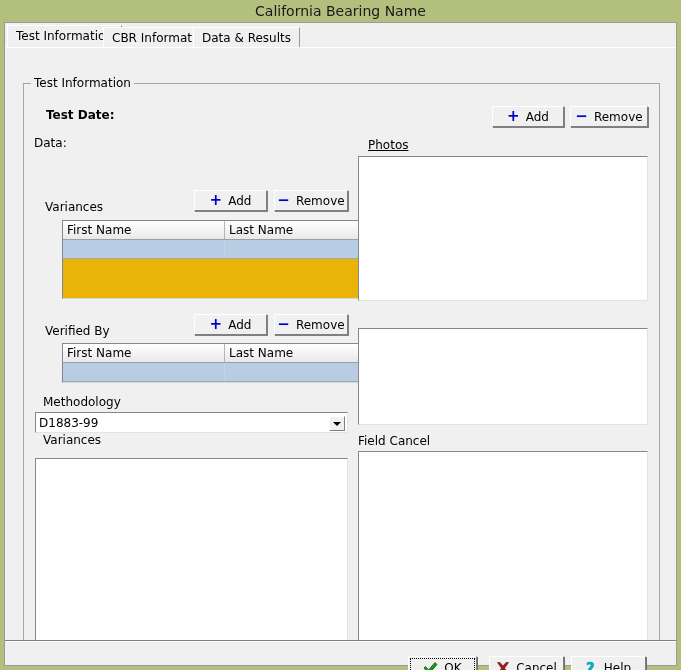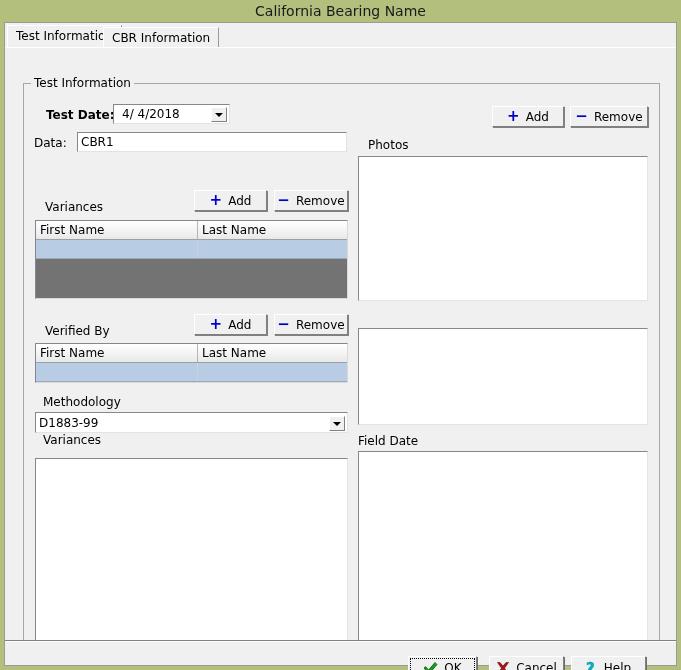--- a/index.html
+++ b/index.html
@@ -176,27 +176,28 @@
     color: #0000cd;
     margin-right: 6px;
     font-size: 15px;
     line-height: 1;
   }
   .btn .glyph.minus { font-size: 15px; }
 
   
   .grid {
     position: absolute;
-    background: #737373;
+    background: #eab308;
     border-top: 1px solid #828790;
     border-left: 1px solid #828790;
     border-right: 1px solid #d9d9d9;
     border-bottom: 1px solid #d9d9d9;
     box-sizing: border-box;
     overflow: hidden;
+    margin-left: 27px;
   }
   .grid-head {
     position: relative;
     height: 19px;
     background: linear-gradient(to bottom, #ffffff 0%, #f2f2f2 60%, #e8e8e8 100%);
     border-bottom: 1px solid #9aa0a8;
     box-sizing: border-box;
   }
   .grid-head .hcell {
     position: absolute;
@@ -293,38 +294,34 @@
 
 <div id="window">
 
   <div id="tab-strip">
     <div class="tab selected" style="left:2px;">
       <span>Test Information</span>
     </div>
     <div class="tab" style="left:98px;">
       <span>CBR Information</span>
     </div>
+    <div class="tab" style="left:188px;">
+      <span>Data &amp; Results</span>
+    </div>
   </div>
   <div id="tab-underline"></div>
 
   <div id="tab-page">
 
     <div id="group-test-info"></div>
     <div id="group-test-info-label">Test Information</div>
 
     <div class="lbl bold" style="left:41px; top:60px;">Test Date:</div>
-    <div class="field" style="left:108px; top:56px; width:117px; height:20px;">
-      <span class="val" style="left:8px;">4/  4/2018</span>
-      <span class="combo-btn"></span>
-    </div>
 
     <div class="lbl" style="left:29px; top:88px;">Data:</div>
-    <div class="field" style="left:72px; top:84px; width:270px; height:20px;">
-      <span class="val">CBR1</span>
-    </div>
 
     <div class="lbl" style="left:40px; top:152px;">Variances</div>
     <div class="btn" style="left:189px; top:142px; width:73px; height:21px;">
       <span class="glyph">+</span>
       <span>Add</span>
     </div>
     <div class="btn" style="left:269px; top:142px; width:74px; height:21px;">
       <span class="glyph minus">−</span>
       <span>Remove</span>
     </div>
@@ -363,36 +360,36 @@
     <div class="field" style="left:30px; top:364px; width:313px; height:21px;">
       <span class="val" style="top:3px;">D1883-99</span>
       <span class="combo-btn" style="top:3px;"></span>
     </div>
 
     <div class="lbl" style="left:38px; top:385px;">Variances</div>
     <div class="field" style="left:30px; top:410px; width:313px; height:183px;">
       <span class="val"></span>
     </div>
 
-    <div class="lbl" style="left:363px; top:90px;">Photos</div>
+    <div class="lbl" style="left:363px; top:90px;text-decoration:underline;">Photos</div>
     <div class="btn" style="left:487px; top:58px; width:72px; height:21px;">
       <span class="glyph">+</span>
       <span>Add</span>
     </div>
     <div class="btn" style="left:565px; top:58px; width:78px; height:21px;">
       <span class="glyph minus">−</span>
       <span>Remove</span>
     </div>
     <div class="field" style="left:353px; top:108px; width:290px; height:145px;"></div>
 
     <div class="field" style="left:353px; top:280px; width:290px; height:97px;">
       <span class="val"></span>
     </div>
 
-    <div class="lbl" style="left:353px; top:386px;">Field Date</div>
+    <div class="lbl" style="left:353px; top:386px;">Field Cancel</div>
     <div class="field" style="left:353px; top:403px; width:290px; height:190px;">
       <span class="val"></span>
     </div>
 
   </div>
 
   <div id="bottom-sep"></div>
   <div id="bottom-bar"></div>
 
   <div class="dlg-btn focused" style="left:403px; width:69px;">

